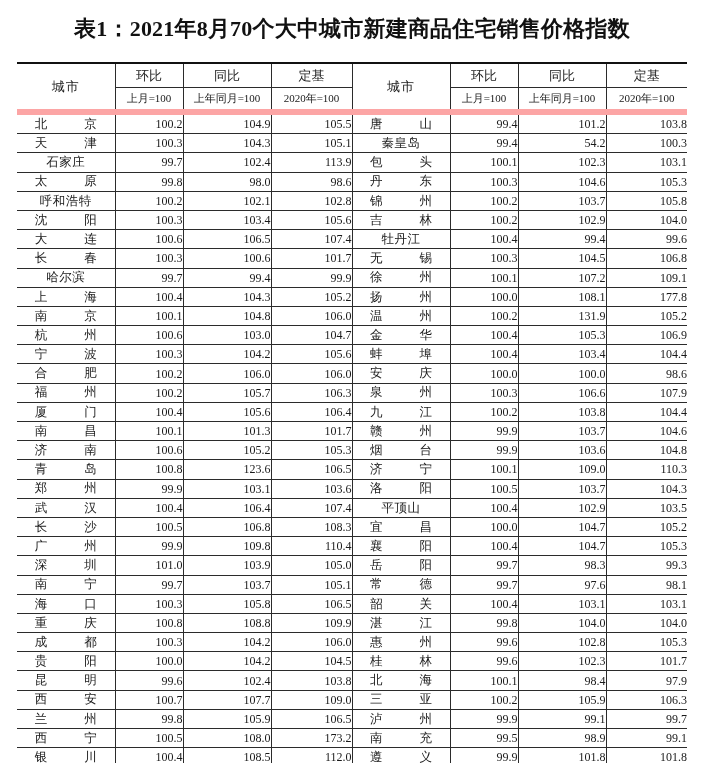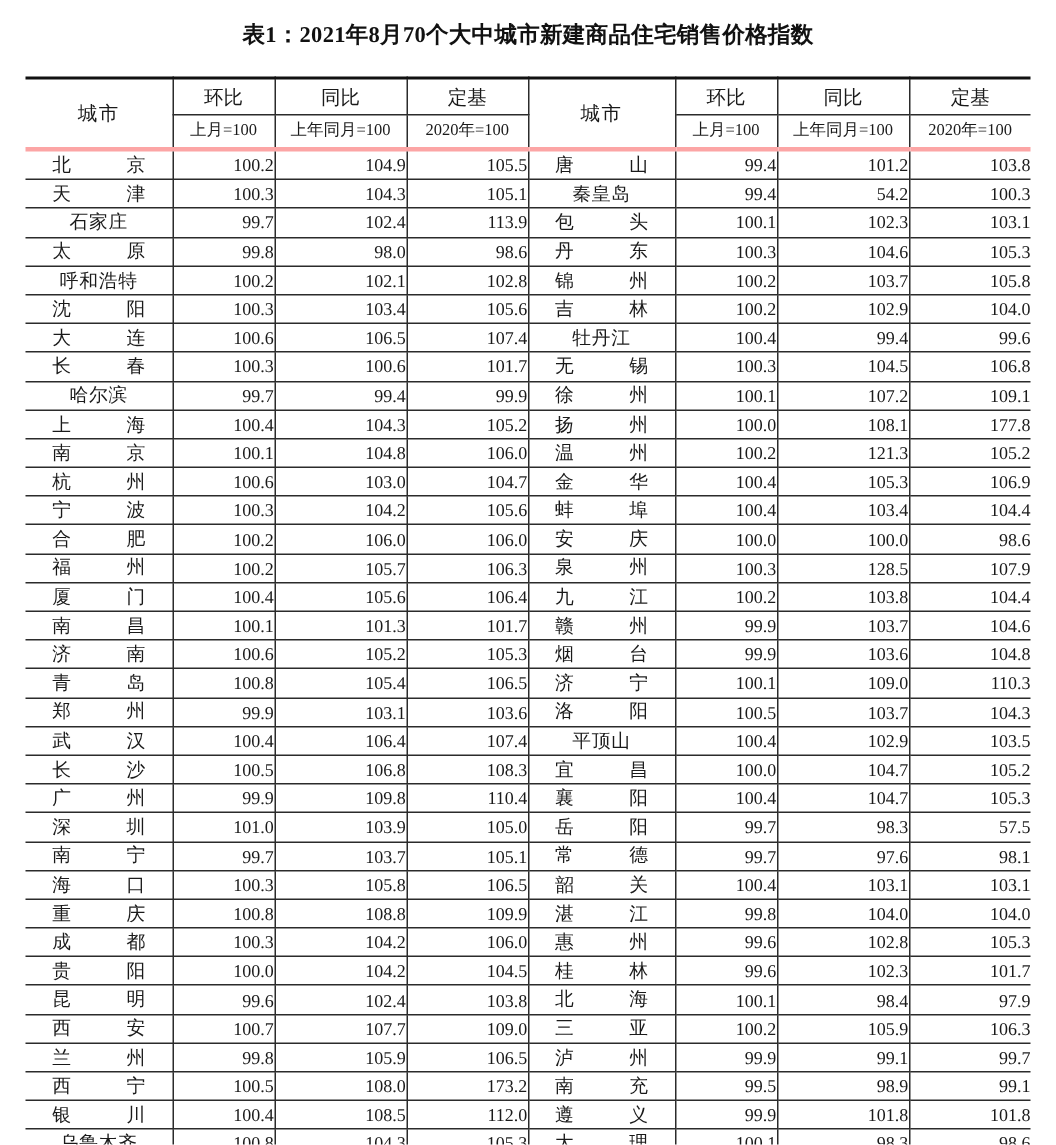--- a/index.html
+++ b/index.html
@@ -16,21 +16,21 @@
   }
   .page {
     width: 704px;
     height: 763px;
     position: relative;
     box-sizing: border-box;
     padding: 0 17px;
   }
   .title {
     text-align: center;
-    font-size: 15px;
+    font-size: 22px;
     font-weight: bold;
     letter-spacing: 0.2px;
     padding-top: 14px;
     padding-bottom: 18px;
     color: #111;
     white-space: nowrap;
   }
   .table-wrap {
     width: 670px;
   }
@@ -79,21 +79,21 @@
     font-size: 13px;
     letter-spacing: 1px;
     margin-top: 13px;
   }
 
   tbody td {
     height: 18.2px;
     border-top: none;
     border-bottom: none;
   }
-  tbody tr:first-child td { border-top: 3px solid #fca5a5; }
+  tbody tr:first-child td { border-top: 6px solid #fca5a5; }
 
   td.city {
     text-align: center;
     font-size: 12.5px;
     white-space: nowrap;
     padding: 0 6px;
   }
   
   td.city .nm {
     display: inline-block;
@@ -254,21 +254,21 @@
             <td class="num">108.1</td>
             <td class="num">177.8</td>
           </tr>
           <tr>
             <td class="city"><span class="nm">南京</span></td>
             <td class="num">100.1</td>
             <td class="num">104.8</td>
             <td class="num">106.0</td>
             <td class="city"><span class="nm">温州</span></td>
             <td class="num">100.2</td>
-            <td class="num">121.3</td>
+            <td class="num">131.9</td>
             <td class="num">105.2</td>
           </tr>
           <tr>
             <td class="city"><span class="nm">杭州</span></td>
             <td class="num">100.6</td>
             <td class="num">103.0</td>
             <td class="num">104.7</td>
             <td class="city"><span class="nm">金华</span></td>
             <td class="num">100.4</td>
             <td class="num">105.3</td>
@@ -294,21 +294,21 @@
             <td class="num">100.0</td>
             <td class="num">98.6</td>
           </tr>
           <tr>
             <td class="city"><span class="nm">福州</span></td>
             <td class="num">100.2</td>
             <td class="num">105.7</td>
             <td class="num">106.3</td>
             <td class="city"><span class="nm">泉州</span></td>
             <td class="num">100.3</td>
-            <td class="num">128.5</td>
+            <td class="num">106.6</td>
             <td class="num">107.9</td>
           </tr>
           <tr>
             <td class="city"><span class="nm">厦门</span></td>
             <td class="num">100.4</td>
             <td class="num">105.6</td>
             <td class="num">106.4</td>
             <td class="city"><span class="nm">九江</span></td>
             <td class="num">100.2</td>
             <td class="num">103.8</td>
@@ -330,21 +330,21 @@
             <td class="num">105.2</td>
             <td class="num">105.3</td>
             <td class="city"><span class="nm">烟台</span></td>
             <td class="num">99.9</td>
             <td class="num">103.6</td>
             <td class="num">104.8</td>
           </tr>
           <tr>
             <td class="city"><span class="nm">青岛</span></td>
             <td class="num">100.8</td>
-            <td class="num">105.4</td>
+            <td class="num">123.6</td>
             <td class="num">106.5</td>
             <td class="city"><span class="nm">济宁</span></td>
             <td class="num">100.1</td>
             <td class="num">109.0</td>
             <td class="num">110.3</td>
           </tr>
           <tr>
             <td class="city"><span class="nm">郑州</span></td>
             <td class="num">99.9</td>
             <td class="num">103.1</td>
@@ -385,21 +385,21 @@
             <td class="num">105.3</td>
           </tr>
           <tr>
             <td class="city"><span class="nm">深圳</span></td>
             <td class="num">101.0</td>
             <td class="num">103.9</td>
             <td class="num">105.0</td>
             <td class="city"><span class="nm">岳阳</span></td>
             <td class="num">99.7</td>
             <td class="num">98.3</td>
-            <td class="num">57.5</td>
+            <td class="num">99.3</td>
           </tr>
           <tr>
             <td class="city"><span class="nm">南宁</span></td>
             <td class="num">99.7</td>
             <td class="num">103.7</td>
             <td class="num">105.1</td>
             <td class="city"><span class="nm">常德</span></td>
             <td class="num">99.7</td>
             <td class="num">97.6</td>
             <td class="num">98.1</td>

